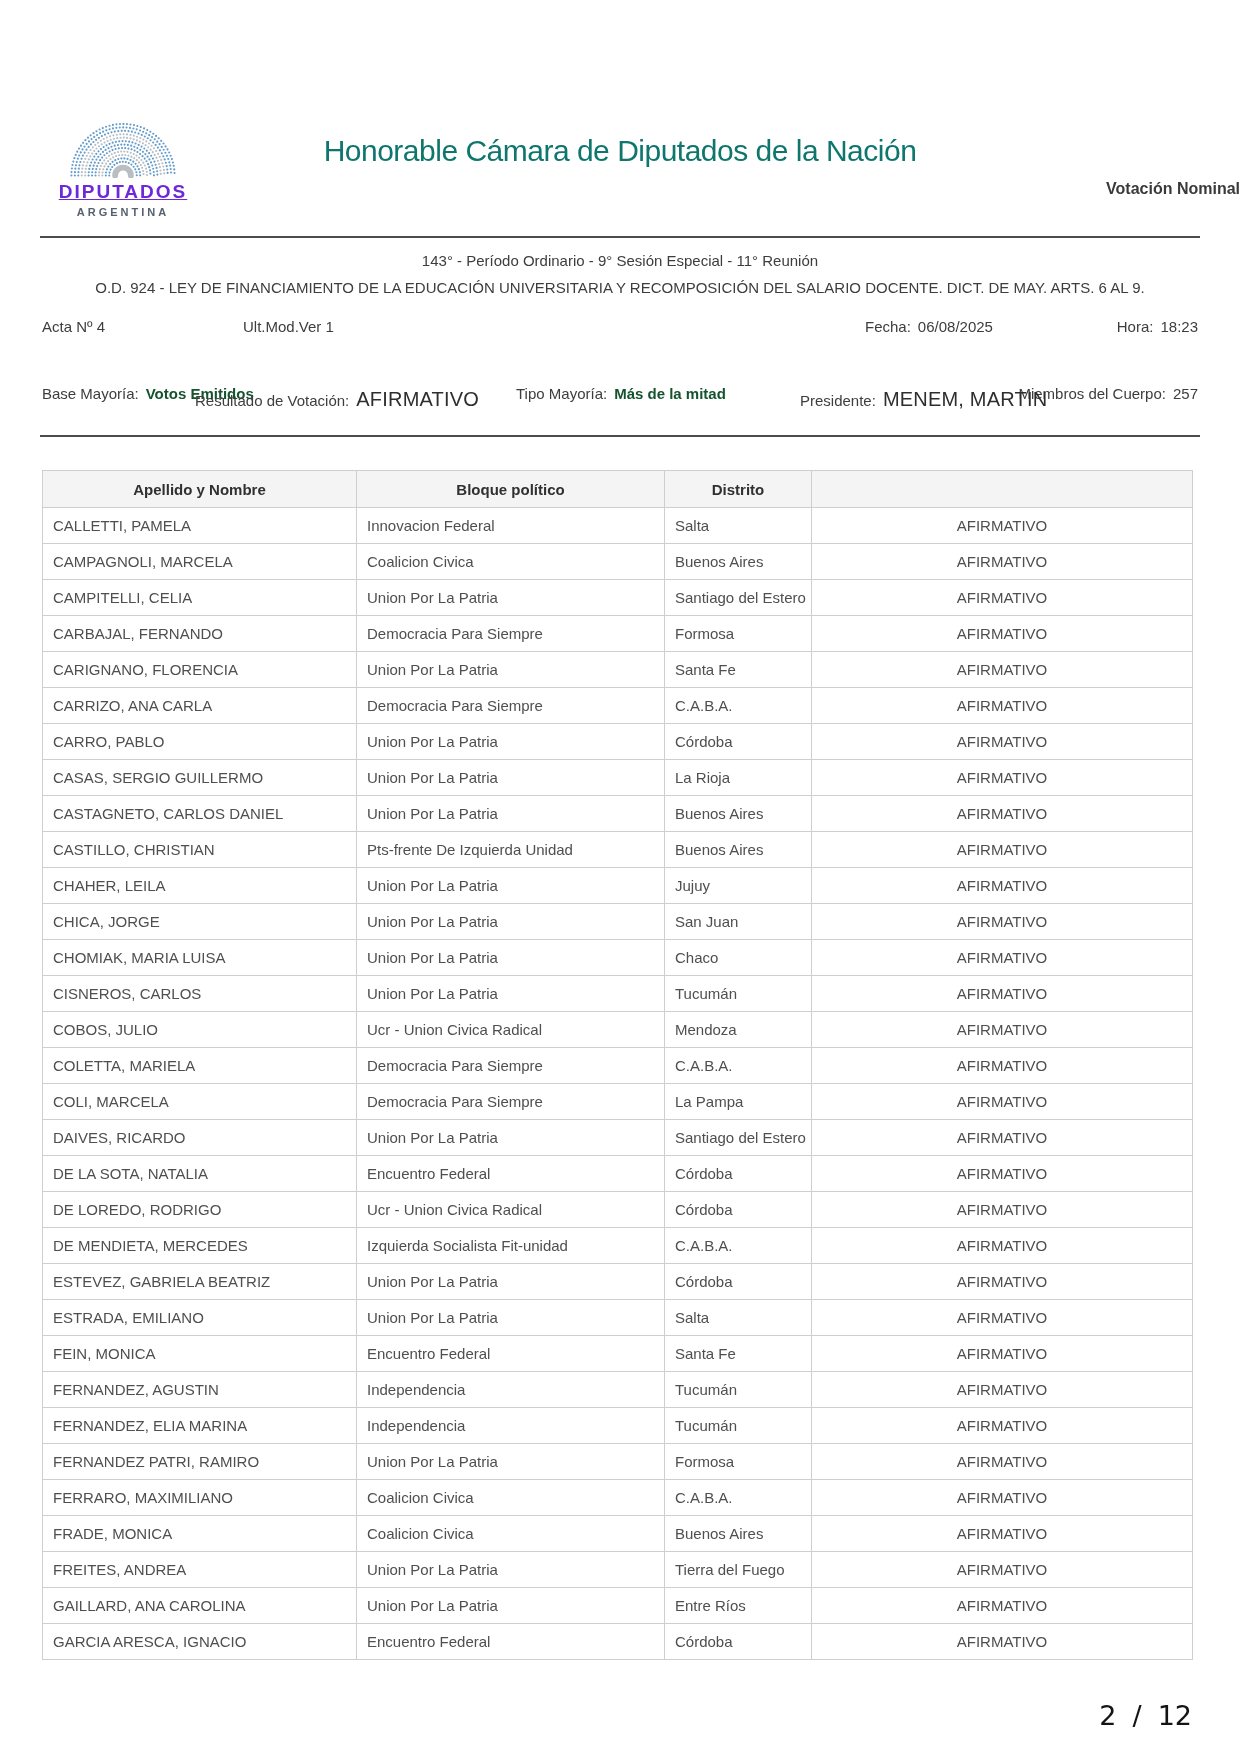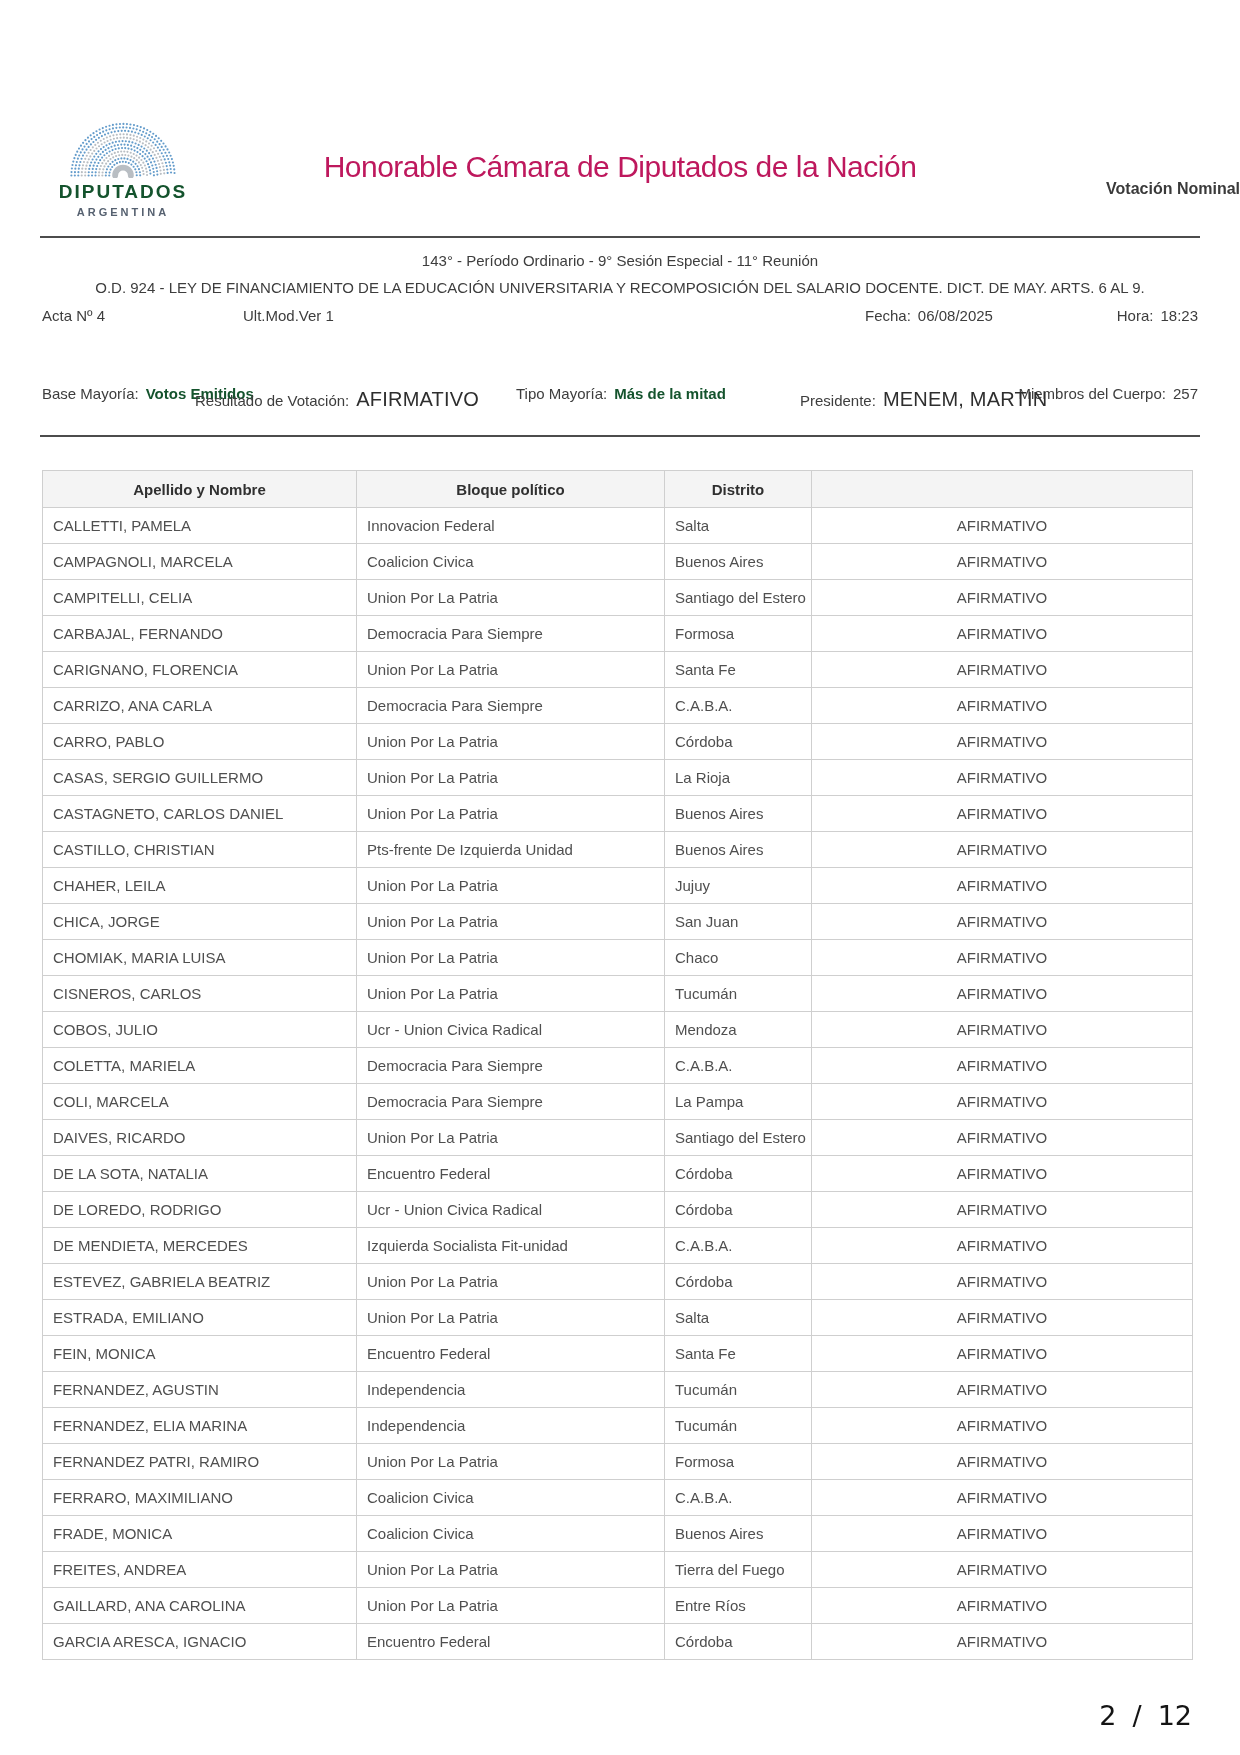--- a/index.html
+++ b/index.html
@@ -16,39 +16,39 @@
   body{
     width:1240px;height:1755px;background:#ffffff;
     font-family:"Liberation Sans",sans-serif;color:var(--text-mid);
     position:relative;overflow:hidden;
   }
   .page{position:absolute;inset:0;}
 
   
   .logo{position:absolute;left:58px;top:118px;width:130px;text-align:center;}
   .logo svg{display:block;margin:0 auto;width:114px;height:60px;}
-  .logo-name{font-size:19px;font-weight:700;color:#14532d;letter-spacing:2px;margin-top:3px;}
+  .logo-name{font-size:19px;font-weight:700;color:#6d28d9;letter-spacing:2px;margin-top:3px;text-decoration:underline;}
   .logo-sub{font-size:11px;font-weight:700;color:#566170;letter-spacing:3px;margin-top:3px;}
 
   
   .title{position:absolute;top:134px;left:0;width:100%;text-align:center;
-         font-size:30px;letter-spacing:-0.5px;color:#be185d;margin-top:16px;}
+         font-size:30px;letter-spacing:-0.5px;color:#0f766e;}
   .subtitle{position:absolute;top:180px;left:0;width:100%;text-align:right;
          font-size:16px;font-weight:700;color:#3A3A3A;}
 
   .rule{position:absolute;left:40px;width:1160px;border-top:2px solid var(--rule-color);}
   .rule1{top:236px;}
   .rule2{top:435px;}
 
   .session-line{position:absolute;top:252px;left:0;width:100%;text-align:center;font-size:15px;}
   .od-line{position:absolute;top:279px;left:0;width:100%;text-align:center;font-size:15px;}
 
   
   .meta-row{position:absolute;left:0;width:1240px;height:26px;font-size:15px;}
-  .row-acta{top:307px;padding-left:22px;}
+  .row-acta{top:318px;padding-left:22px;}
   .row-base{top:378px;margin-top:7px;}
   .row-resultado{top:388px;height:30px;}
   .meta-row .grp{position:absolute;display:flex;align-items:baseline;gap:7px;white-space:nowrap;}
   .val-bold{font-weight:700;color:#14532d;}
   .big-value{font-size:20px;color:var(--text-dark);letter-spacing:0.2px;}
   .pos-acta{left:42px;}
   .pos-ultmod{left:243px;}
   .pos-fecha{left:865px;}
   .pos-hora{right:42px;}
   .pos-base{left:42px;}

